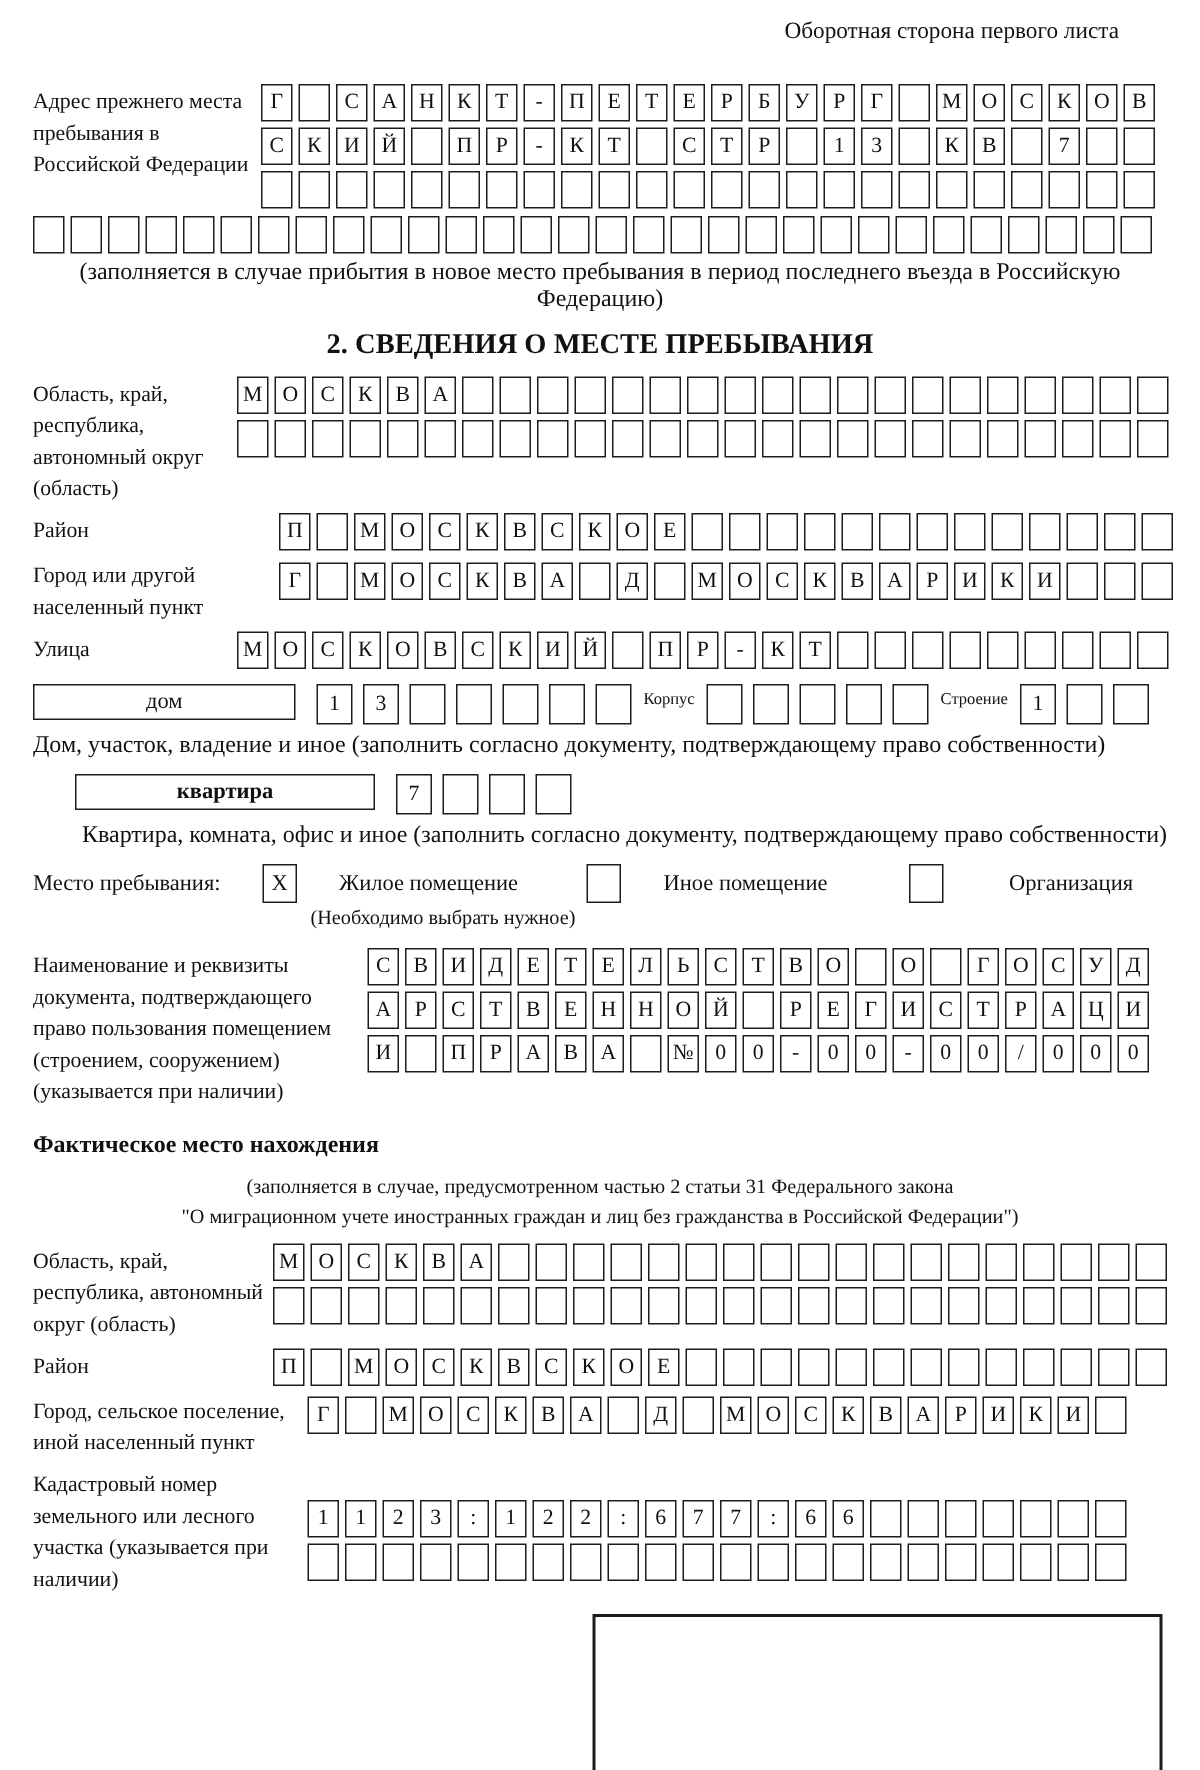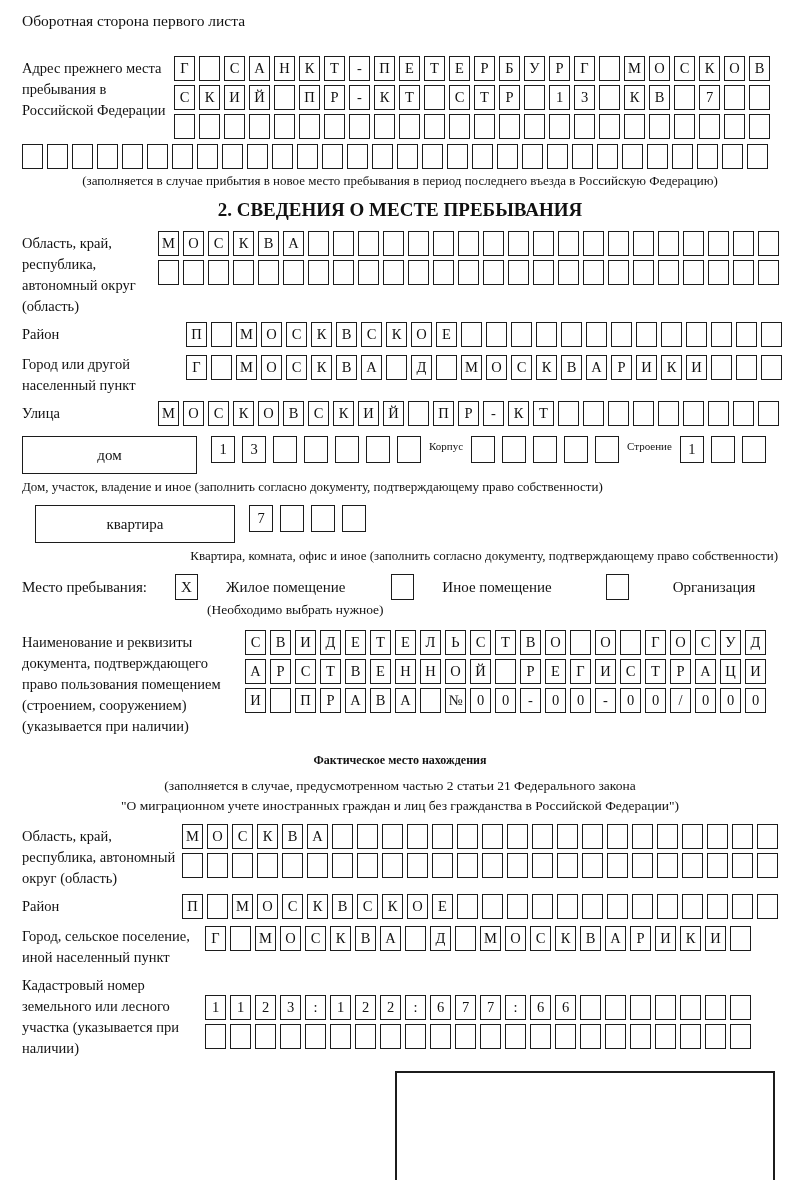--- a/index.html
+++ b/index.html
@@ -1,53 +1,53 @@
 <!DOCTYPE html>
 <html><head>
 <meta charset="utf-8">
 <style>
   html,body { margin:0; padding:0; background:#fff; }
   body { width:800px; height:1180px; font-family:"Liberation Serif","DejaVu Serif",serif; color:#111; }
   .page { padding:12px 22px 0 22px; position:relative; }
 
-  .page-header { padding-right:32px; font-size:15.5px; margin-bottom:26px; }
+  .page-header { text-align:right; padding-right:32px; font-size:15.5px; margin-bottom:26px; }
 
   .row { display:flex; align-items:flex-start; margin-bottom:5px; }
   .lbl { font-size:14.5px; line-height:1.45; padding-top:2px; }
   .stack { display:flex; flex-direction:column; gap:4px; }
   .cells { display:flex; gap:4px; }
   .cell { flex:0 0 auto; width:21px; height:25px; box-sizing:border-box;
           border:1.6px solid #1c1c1c; display:flex; align-items:center; justify-content:center;
           font-size:14.5px; font-family:"Liberation Serif",serif; background:#fff; }
   .cells.lg .cell, .cell.lg { width:24px; height:27px; }
   .cells.lg { gap:7px; }
 
   .w150 { width:152px; flex:0 0 152px; }
   .w136 { width:136px; flex:0 0 136px; }
   .w164 { width:164px; flex:0 0 164px; }
   .w223 { width:223px; flex:0 0 223px; }
   .w160 { width:160px; flex:0 0 160px; }
   .w183 { width:183px; flex:0 0 183px; }
 
-  .note { font-size:13px; text-align:center; margin:2px 0 10px 0; }
+  .note { font-size:16px; text-align:center; margin:2px 0 10px 0; }
   .sec-title { font-size:19px; font-weight:bold; text-align:center; margin:10px 0 10px 0; }
 
-  .boxed-label { box-sizing:border-box; border:1.6px solid #1c1c1c; height:38px;
+  .boxed-label { box-sizing:border-box; border:1.6px solid #1c1c1c; height:24px;
                  display:flex; align-items:center; justify-content:center; font-size:15px; }
   .house-label { width:175px; flex:0 0 175px; }
-  .apt-label { width:200px; flex:0 0 200px; margin-left:13px; }
+  .apt-label { width:200px; flex:0 0 200px; margin-left:28px;font-weight:bold; }
   .inline-lbl { font-size:11px; padding:4px 8px 0 8px; }
 
   .stay-row { display:flex; align-items:center; gap:28px; margin:10px 0 2px 0; font-size:15px; }
   .markbox { width:23px; height:26px; box-sizing:border-box; border:1.6px solid #1c1c1c;
              display:flex; align-items:center; justify-content:center; font-size:15px; }
   .stay-note { font-size:13.5px; margin:2px 0 12px 185px; }
 
   .center-note { font-size:13.5px; text-align:center; margin:0 0 4px 0; }
-  .actual-title { font-size:12px; font-weight:bold; text-align:center; margin:16px 0 10px 0; }
+  .actual-title { font-size:16px; font-weight:bold; text-align:left; margin:16px 0 10px 0; }
 
   .stamp-wrap { margin-top:12px; display:flex; flex-direction:column; align-items:flex-end; padding-right:3px; }
   .stamp-box { width:380px; height:178px; box-sizing:border-box; border:2px solid #1c1c1c; background:#fff; }
   .gap-top { margin-top:10px; }
 </style>
 </head>
 <body>
 
 <div class="page">
 
@@ -442,21 +442,21 @@
           <span class="cell">0</span>
           <span class="cell">/</span>
           <span class="cell">0</span>
           <span class="cell">0</span>
           <span class="cell">0</span>
         </div>
     </div>
   </div>
 
   <div class="actual-title">Фактическое место нахождения</div>
-  <div class="center-note">(заполняется в случае, предусмотренном частью 2 статьи 21 Федерального закона</div>
+  <div class="center-note">(заполняется в случае, предусмотренном частью 2 статьи 31 Федерального закона</div>
   <div class="center-note" style="margin-bottom:10px;">"О миграционном учете иностранных граждан и лиц без гражданства в Российской Федерации")</div>
 
   <div class="row">
     <div class="lbl w160">Область, край, республика, автономный округ (область)</div>
     <div class="stack">
       <div class="cells">
           <span class="cell">М</span>
           <span class="cell">О</span>
           <span class="cell">С</span>
           <span class="cell">К</span>

